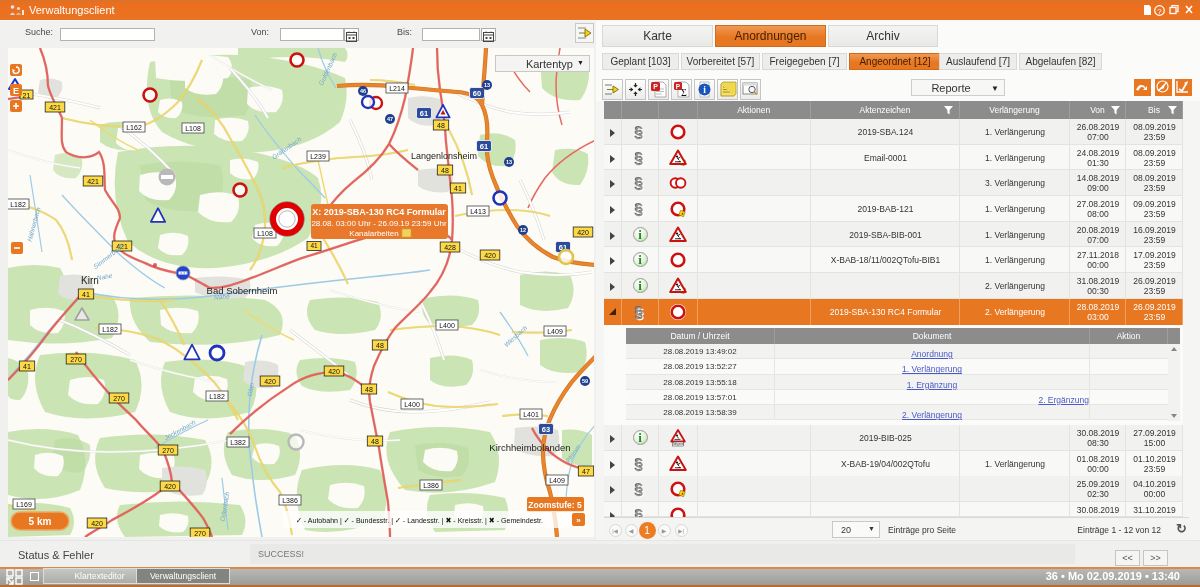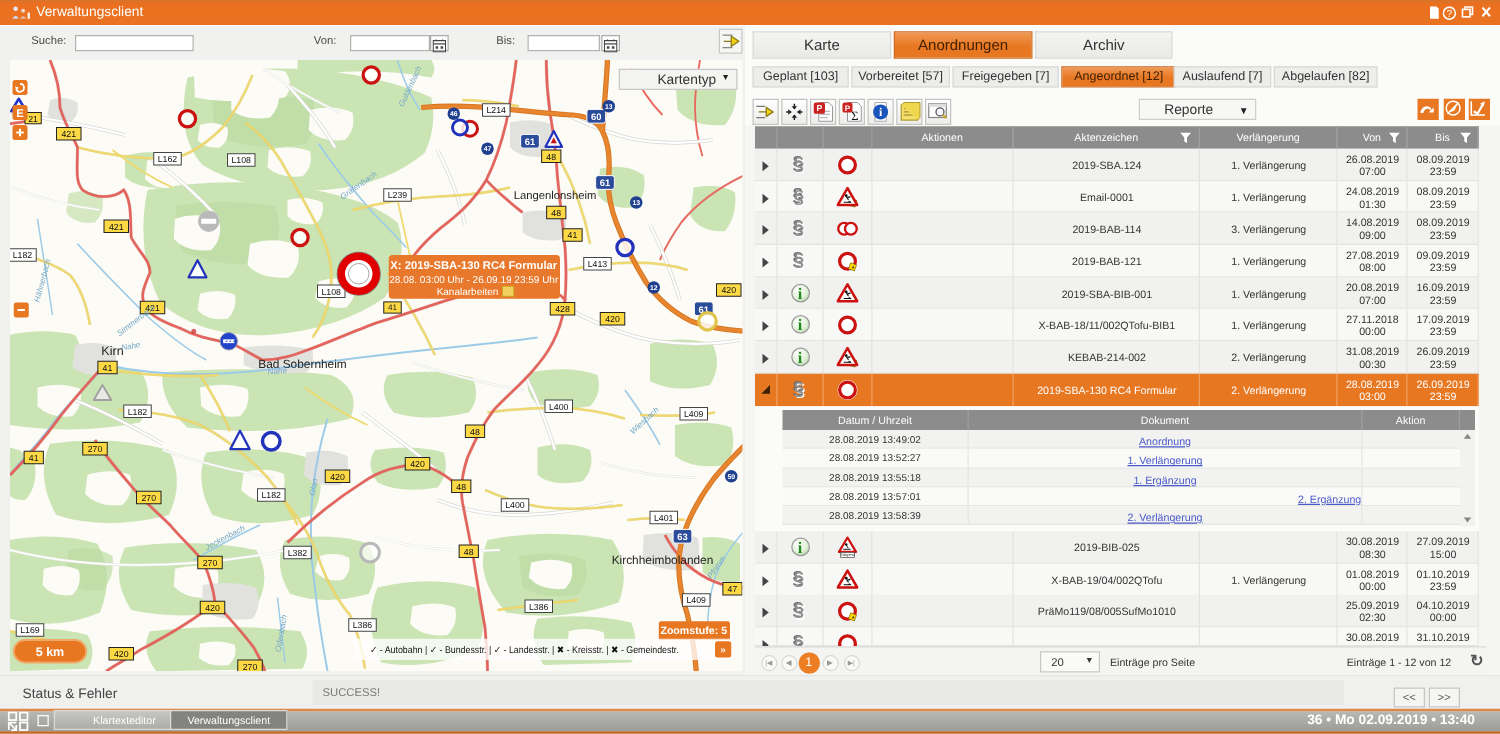--- a/index.html
+++ b/index.html
@@ -687,21 +687,20 @@
       <div class="cell" style="left:207px;width:149px"></div>
       <div class="cell" style="left:356px;width:110px"></div>
       <div class="cell" style="left:466px;width:56px"></div>
       <div class="cell" style="left:522px;width:57px"></div>
       <div class="exp"></div>
       <span class="par" style="position:absolute;left:31px;top:4px">§</span>
       <svg width="18" height="18" style="position:absolute;left:65px;top:4px">
         <circle cx="6.3" cy="9" r="4.7" fill="#fff" stroke="#CC1111" stroke-width="1.9"></circle>
         <circle cx="11.7" cy="9" r="4.7" fill="#fff" stroke="#CC1111" stroke-width="1.9"></circle>
       </svg>
-      <div class="ctxt" style="position:absolute;left:207px;width:149px;top:0;height:100%;color:#333">2019-BAB-114</div>
       <div class="ctxt" style="position:absolute;left:356px;width:110px;top:0;height:100%;color:#333">3. Verlängerung</div>
       <div class="dtxt" style="position:absolute;left:466px;width:56px;top:0;height:100%;color:#333">14.08.2019<br>09:00</div>
       <div class="dtxt" style="position:absolute;left:522px;width:57px;top:0;height:100%;color:#333">08.09.2019<br>23:59</div>
     </div>
 <div class="a row" style="top:95px;height:26px;background:#F8F8F6;">
       <div class="cell" style="left:0px;width:17.5px"></div>
       <div class="cell" style="left:17.5px;width:37.5px"></div>
       <div class="cell" style="left:55px;width:38.5px"></div>
       <div class="cell" style="left:93.5px;width:113.5px"></div>
       <div class="cell" style="left:207px;width:149px"></div>
@@ -778,21 +777,20 @@
       <div style="position:absolute;left:28.5px;top:5px;width:15px;height:15px;border-radius:50%;border:1px solid #9a9a9a;background:radial-gradient(circle at 35% 30%, #ffffff, #e2f2d8 55%, #a9c999);">
         <span style="position:absolute;left:0;right:0;top:-1px;text-align:center;font:bold 13px 'Liberation Serif',serif;color:#1F8B1F">i</span>
       </div>
       <svg width="18" height="18" style="position:absolute;left:65px;top:4px">
         <rect x="10.5" y="10.5" width="5.5" height="5.5" fill="#FFD500" stroke="#776600" stroke-width=".5" transform="rotate(15 13 13)"></rect>
         <path d="M9,1.5 L16.8,15 H1.2 Z" fill="#fff" stroke="#CC1111" stroke-width="2" stroke-linejoin="round"></path>
         <circle cx="8" cy="7.5" r="1.1" fill="#111"></circle>
         <path d="M8.2,8.5 l1.6,2.5 M8.5,9.5 l2.8,-1.2 M6,12.8 h6" stroke="#111" stroke-width=".9" fill="none"></path>
         <path d="M10.5,11.5 l1.5,1.3 h-3 z" fill="#111"></path>
       </svg>
-      <div class="ctxt" style="position:absolute;left:207px;width:149px;top:0;height:100%;color:#333">KEBAB-214-002</div>
       <div class="ctxt" style="position:absolute;left:356px;width:110px;top:0;height:100%;color:#333">2. Verlängerung</div>
       <div class="dtxt" style="position:absolute;left:466px;width:56px;top:0;height:100%;color:#333">31.08.2019<br>00:30</div>
       <div class="dtxt" style="position:absolute;left:522px;width:57px;top:0;height:100%;color:#333">26.09.2019<br>23:59</div>
     </div>
 <div class="a row orow" style="top:198px;height:26px;background:#E87722;">
       <div class="cell" style="left:0px;width:17.5px"></div>
       <div class="cell" style="left:17.5px;width:37.5px"></div>
       <div class="cell" style="left:55px;width:38.5px"></div>
       <div class="cell" style="left:93.5px;width:113.5px"></div>
       <div class="cell" style="left:207px;width:149px"></div>
@@ -897,21 +895,20 @@
       <div class="cell" style="left:356px;width:110px"></div>
       <div class="cell" style="left:466px;width:56px"></div>
       <div class="cell" style="left:522px;width:57px"></div>
       <div class="exp"></div>
       <span class="par" style="position:absolute;left:31px;top:4px">§</span>
       <svg width="18" height="18" style="position:absolute;left:65px;top:4px">
         <circle cx="9" cy="9" r="6.3" fill="#fff" stroke="#CC1111" stroke-width="2.6"></circle>
         <rect x="10.5" y="11" width="5" height="5" fill="#FFD500" stroke="#776600" stroke-width=".5" transform="rotate(20 13 13.5)"></rect>
         <path d="M12.5,14.5 l1,-2 1,2 z" fill="#333"></path>
       </svg>
-      <div class="ctxt" style="position:absolute;left:207px;width:149px;top:0;height:100%;color:#333">PräMo119/08/005SufMo1010</div>
       <div class="dtxt" style="position:absolute;left:466px;width:56px;top:0;height:100%;color:#333">25.09.2019<br>02:30</div>
       <div class="dtxt" style="position:absolute;left:522px;width:57px;top:0;height:100%;color:#333">04.10.2019<br>00:00</div>
     </div>
 <div class="a row" style="top:401px;height:15px;background:#F8F8F6;overflow:hidden">
       <div class="cell" style="left:0px;width:17.5px"></div>
       <div class="cell" style="left:17.5px;width:37.5px"></div>
       <div class="cell" style="left:55px;width:38.5px"></div>
       <div class="cell" style="left:93.5px;width:113.5px"></div>
       <div class="cell" style="left:207px;width:149px"></div>
       <div class="cell" style="left:356px;width:110px"></div>

